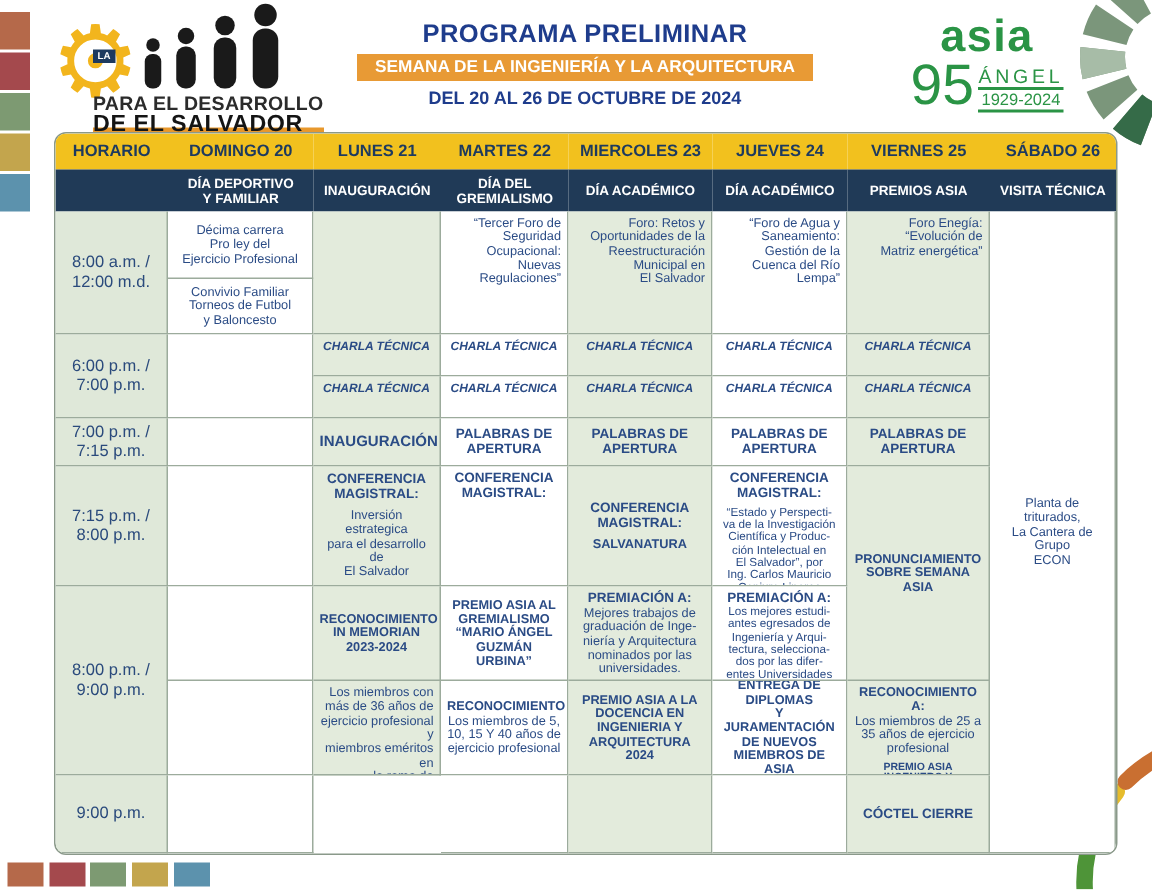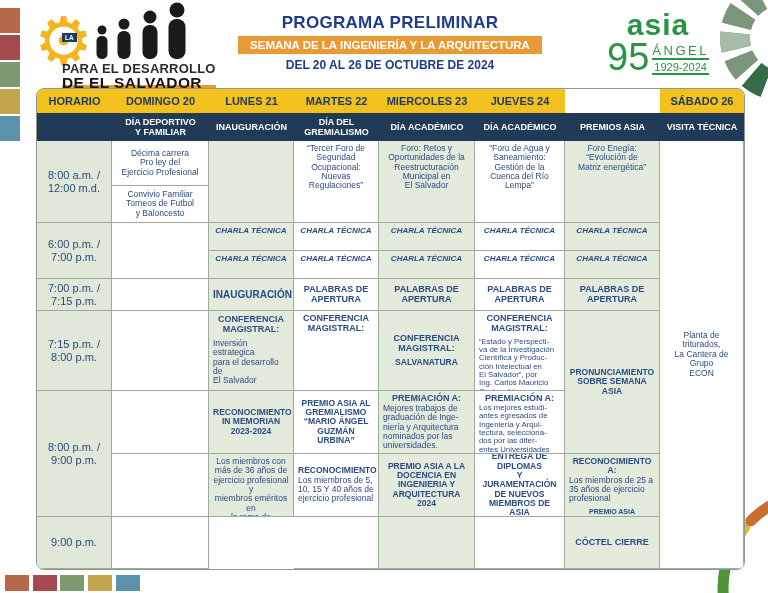--- a/index.html
+++ b/index.html
@@ -42,22 +42,22 @@
        border:1px solid #8a998a;border-radius:8px;overflow:hidden;background:#fff;}
   .hd1{background:#f2c11e;color:#1d3a5f;font-weight:bold;font-size:11px;
        display:flex;align-items:center;justify-content:center;}
   .hd2{background:#203a57;color:#fff;font-weight:bold;font-size:9px;line-height:1.15;
        display:flex;align-items:center;justify-content:center;text-align:center;white-space:pre-line;}
   .c{border-right:1px solid #9cab9c;border-bottom:1px solid #9cab9c;font-size:8.5px;line-height:1.1;
      color:#2a4b85;padding:3px 4px;white-space:pre-line;display:flex;flex-direction:column;
      justify-content:flex-start;text-align:center;overflow:hidden;}
   .g{background:#e3ebdc;} .w{background:#fff;}
   .mid{justify-content:center;}
-  .lt{text-align:center;}
-  .lft{text-align:left;}
+  .lt{text-align:right;}
+  .lft{text-align:center;}
   .ctr{text-align:center;}
   .b{font-weight:bold;}
   .sp{margin-top:4px;}
   .time{background:#dfe8d9;font-size:11px;color:#2a4a7c;}
   .charla{font-size:8px;font-weight:bold;padding-top:4px;font-style:italic;}
   .f10{font-size:10px;} .f9{font-size:9px;}
   .tiny{font-size:7.8px;line-height:1.07;}
   .note{font-size:7px;line-height:1.1;}
 </style>
 </head>
@@ -126,20 +126,21 @@
   </svg>
 
   <div class="tbl">
 
     <div class="hd1" style="grid-area:1/1">HORARIO</div>
     <div class="hd1" style="grid-area:1/2">DOMINGO 20</div>
     <div class="hd1" style="grid-area:1/3">LUNES 21</div>
     <div class="hd1" style="grid-area:1/4">MARTES 22</div>
     <div class="hd1" style="grid-area:1/5">MIERCOLES 23</div>
     <div class="hd1" style="grid-area:1/6">JUEVES 24</div>
+    <div class="hd1" style="grid-area:1/7">VIERNES 25</div>
     <div class="hd1" style="grid-area:1/8">SÁBADO 26</div>
 
     <div class="hd2" style="grid-area:2/1"></div>
     <div class="hd2" style="grid-area:2/2">DÍA DEPORTIVO
 Y FAMILIAR</div>
     <div class="hd2" style="grid-area:2/3">INAUGURACIÓN</div>
     <div class="hd2" style="grid-area:2/4">DÍA DEL
 GREMIALISMO</div>
     <div class="hd2" style="grid-area:2/5">DÍA ACADÉMICO</div>
     <div class="hd2" style="grid-area:2/6">DÍA ACADÉMICO</div>

